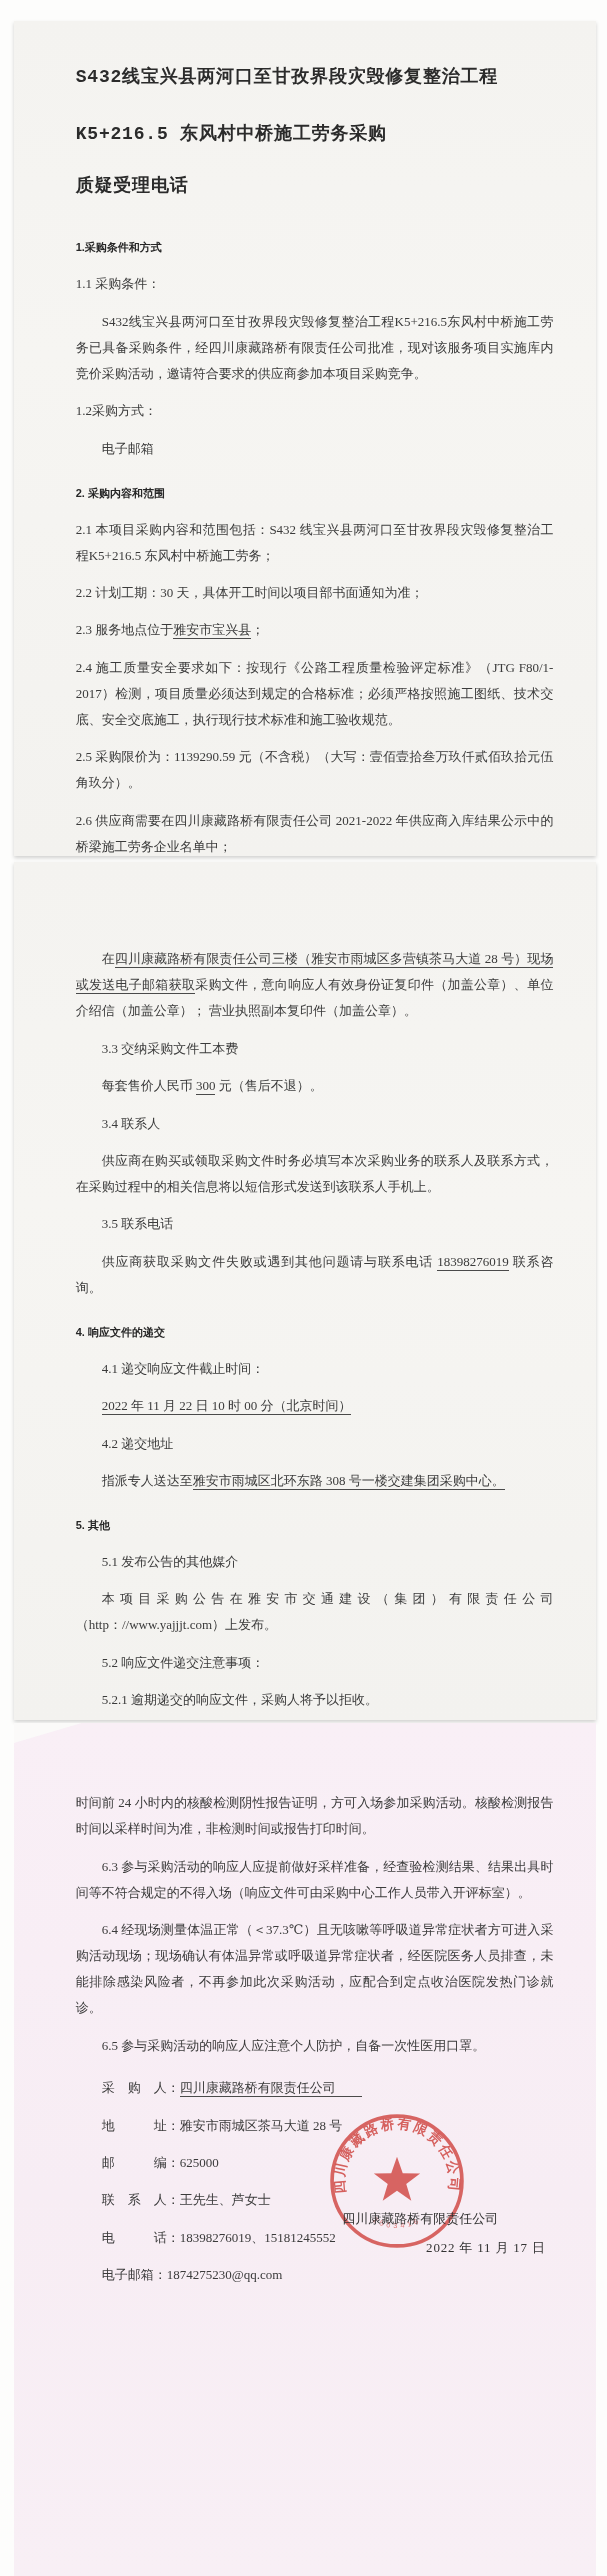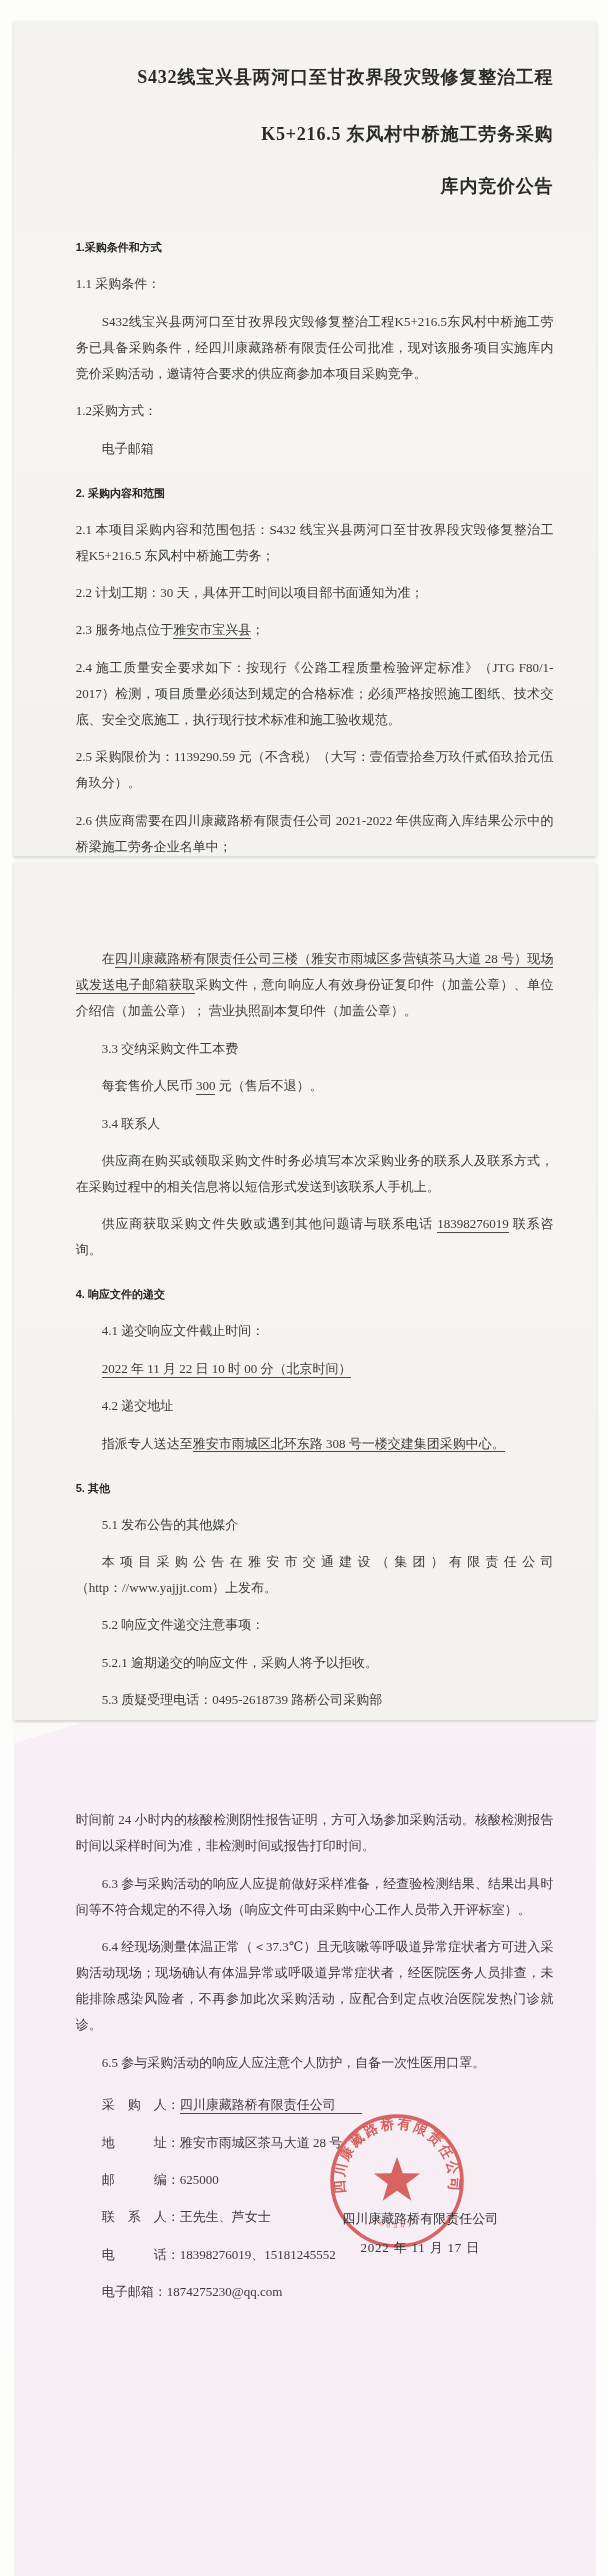--- a/index.html
+++ b/index.html
@@ -21,27 +21,27 @@
   #page1{margin-top:21px;height:835px;}
   #page2{margin-top:6px;height:858px;}
   #page3{margin-top:3px;height:853px;box-shadow:none;}
   #page3::before{ 
     content:"";position:absolute;left:0;top:0;width:68px;height:20px;
     background:#fbfbfa;clip-path:polygon(0 0,100% 0,0 100%);opacity:.9;
   }
   .content{padding:0 43px 0 62px;}
   #page1 .content{padding-top:43px;}
   #page2 .content{padding-top:73px;}
-  #page3 .content{padding-top:73px;}
+  #page3 .content{padding-top:56px;}
 
   .blk{margin:10.6px 0;}
   .doc-title{
-    font-family:Liberation Serif, serif;
+    font-family:Liberation Mono, monospace;
     font-weight:700;font-size:18px;line-height:27px;
-    text-align:right;color:#2b2b2b;margin:0 0 30px 0;
+    text-align:left;color:#2b2b2b;margin:0 0 30px 0;
     letter-spacing:0.8px;
   }
   .heading{
     font-family:"Liberation Sans","DejaVu Sans",sans-serif;
     font-weight:700;font-size:11px;line-height:23px;
     color:#272727;margin:20px 0 12px 0;
   }
   .para{
     font-size:13px;line-height:26px;
     text-align:justify;margin:11.4px 0;
@@ -50,31 +50,31 @@
   .u{border-bottom:0.8px solid #4a4a4a;padding-bottom:0.8px;}
 
   
   .stamp-wrap{position:absolute;left:314px;top:389px;width:138px;height:138px;opacity:.88;}
   .sign-company{
     position:absolute;left:281px;top:487px;width:251px;
     font-size:13px;text-align:center;color:#333;
   }
   .sign-date{
     position:absolute;left:281px;top:516px;width:251px;
-    font-size:13px;text-align:center;color:#333;letter-spacing:0.8px;
+    font-size:13px;text-align:right;color:#333;letter-spacing:0.8px;
   }
 </style>
 </head>
 <body>
 
 <div class="page page-light" id="page1">
   <div class="content">
       <div class="blk doc-title"><span>S432线宝兴县两河口至甘孜界段灾毁修复整治工程</span></div>
       <div class="blk doc-title"><span>K5+216.5 东风村中桥施工劳务采购</span></div>
-      <div class="blk doc-title" style="margin-top: -4.6px;"><span>库内竞价公告</span></div>
+      <div class="blk doc-title" style="margin-top: -4.6px;"><span>质疑受理电话</span></div>
       <div class="blk heading" style="margin-top: 36px;"><span>1.采购条件和方式</span></div>
       <div class="blk para"><span>1.1 采购条件：</span></div>
       <div class="blk para indent"><span>S432线宝兴县两河口至甘孜界段灾毁修复整治工程K5+216.5东风村中桥施工劳务已具备采购条件，经四川康藏路桥有限责任公司批准，现对该服务项目实施库内竞价采购活动，邀请符合要求的供应商参加本项目采购竞争。</span></div>
       <div class="blk para"><span>1.2采购方式：</span></div>
       <div class="blk para indent"><span>电子邮箱</span></div>
       <div class="blk heading"><span>2. 采购内容和范围</span></div>
       <div class="blk para"><span>2.1 本项目采购内容和范围包括：S432 线宝兴县两河口至甘孜界段灾毁修复整治工程K5+216.5 东风村中桥施工劳务；</span></div>
       <div class="blk para"><span>2.2 计划工期：30 天，具体开工时间以项目部书面通知为准；</span></div>
       <div class="blk para"><span>2.3 服务地点位于</span><span class="u">雅安市宝兴县</span><span>；</span></div>
       <div class="blk para"><span>2.4 施工质量安全要求如下：按现行《公路工程质量检验评定标准》（JTG F80/1-2017）检测，项目质量必须达到规定的合格标准；必须严格按照施工图纸、技术交底、安全交底施工，执行现行技术标准和施工验收规范。</span></div>
@@ -83,20 +83,21 @@
     </div>
 </div>
 
 <div class="page page-light" id="page2">
   <div class="content">
       <div class="blk para indent"><span>在</span><span class="u">四川康藏路桥有限责任公司三楼（雅安市雨城区多营镇茶马大道 28 号）现场或发送电子邮箱获取</span><span>采购文件，意向响应人有效身份证复印件（加盖公章）、单位介绍信（加盖公章）； 营业执照副本复印件（加盖公章）。</span></div>
       <div class="blk para indent"><span>3.3 交纳采购文件工本费</span></div>
       <div class="blk para indent"><span>每套售价人民币 </span><span class="u">300</span><span> 元（售后不退）。</span></div>
       <div class="blk para indent"><span>3.4 联系人</span></div>
       <div class="blk para indent"><span>供应商在购买或领取采购文件时务必填写本次采购业务的联系人及联系方式，在采购过程中的相关信息将以短信形式发送到该联系人手机上。</span></div>
+      <div class="blk para indent"><span>3.5 联系电话</span></div>
       <div class="blk para indent"><span>供应商获取采购文件失败或遇到其他问题请与联系电话 </span><span class="u">18398276019</span><span> 联系咨询。</span></div>
       <div class="blk heading"><span>4. 响应文件的递交</span></div>
       <div class="blk para indent"><span>4.1 递交响应文件截止时间：</span></div>
       <div class="blk para indent"><span class="u">2022 年 11 月 22 日 10 时 00 分（北京时间）</span></div>
       <div class="blk para indent"><span>4.2 递交地址</span></div>
       <div class="blk para indent"><span>指派专人送达至</span><span class="u">雅安市雨城区北环东路 308 号一楼交建集团采购中心。</span></div>
       <div class="blk heading"><span>5. 其他</span></div>
       <div class="blk para indent"><span>5.1 发布公告的其他媒介</span></div>
       <div class="blk para indent"><span>本项目采购公告在雅安市交通建设（集团）有限责任公司（http：//www.yajjjt.com）上发布。</span></div>
       <div class="blk para indent"><span>5.2 响应文件递交注意事项：</span></div>

